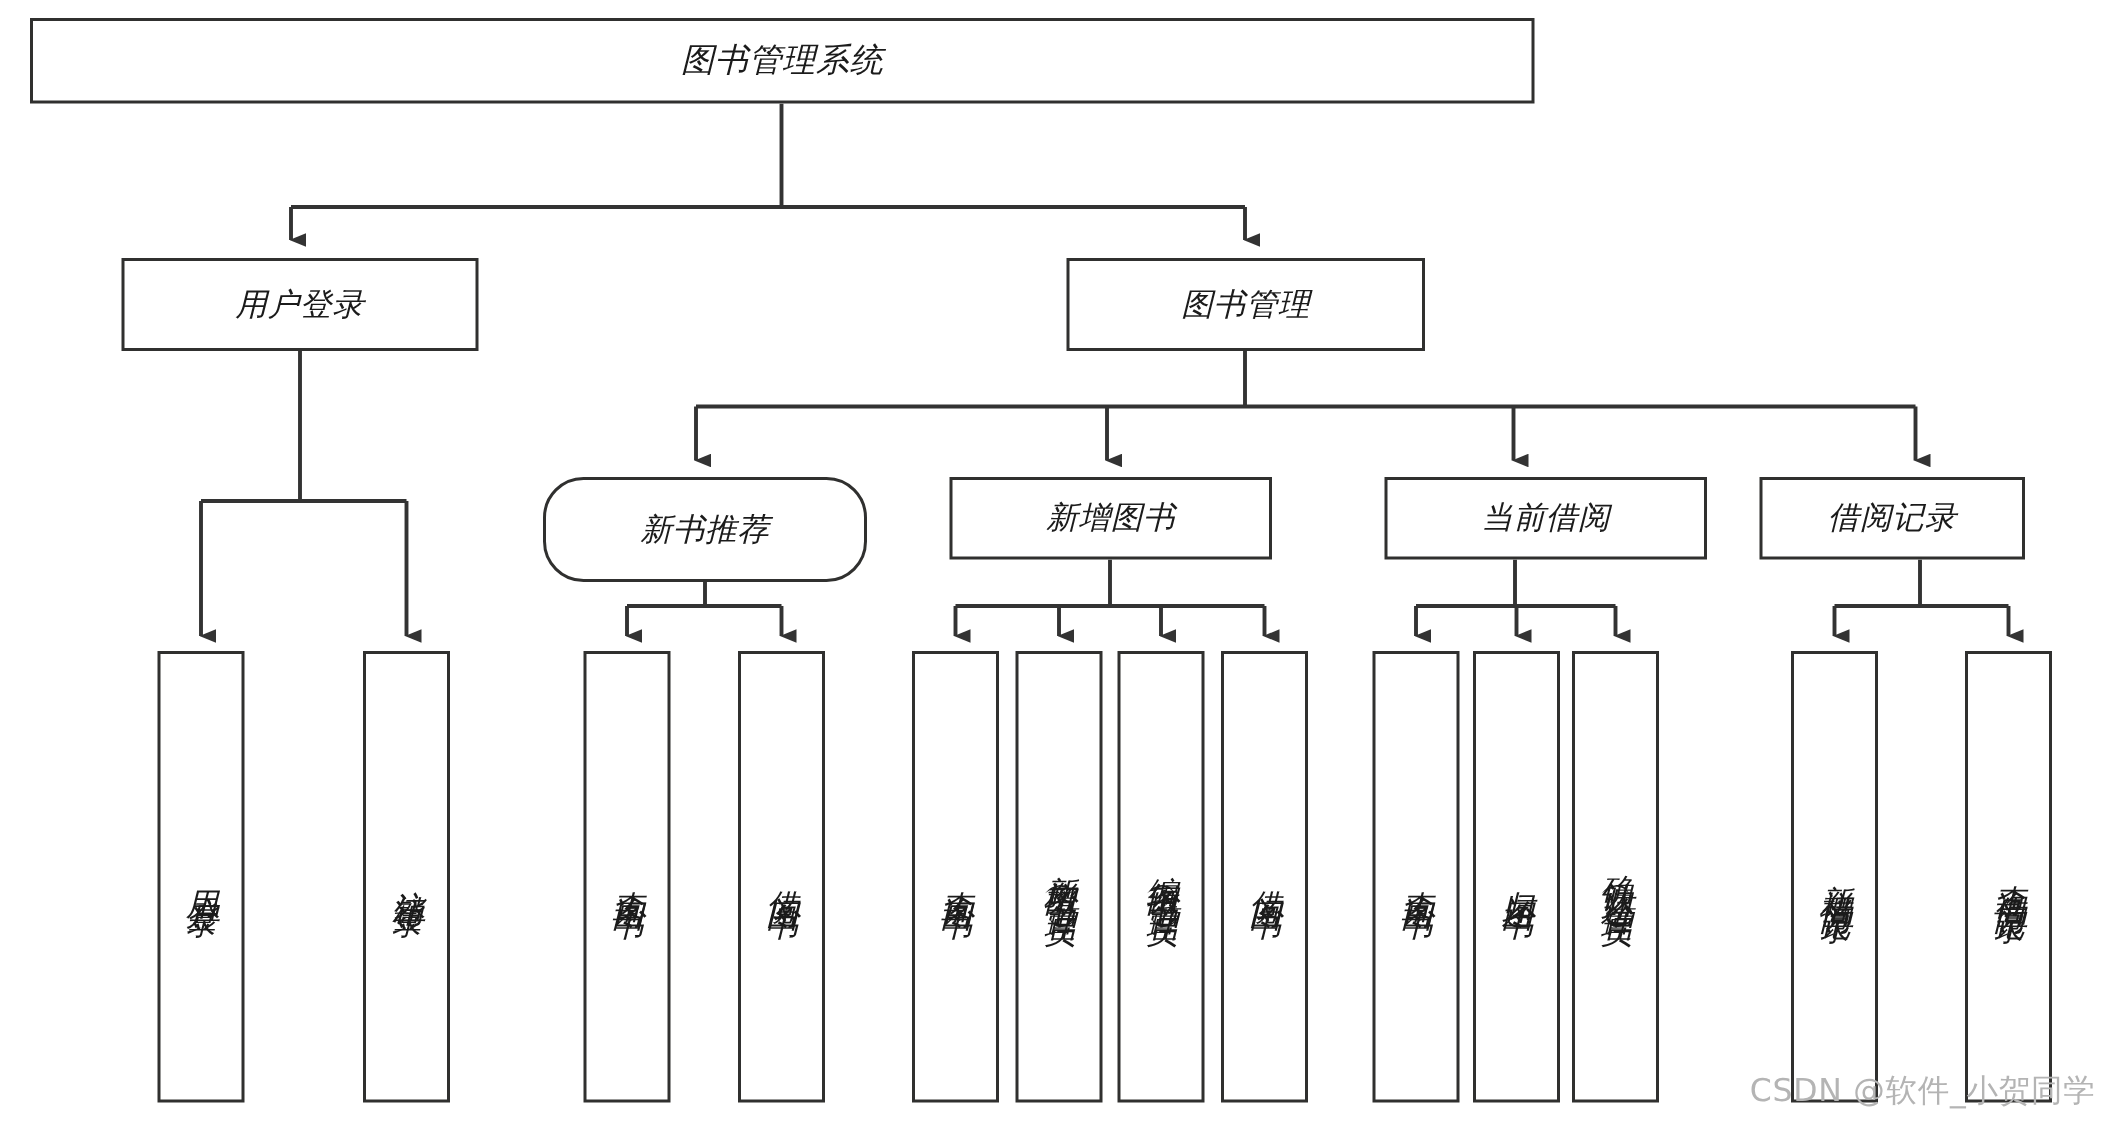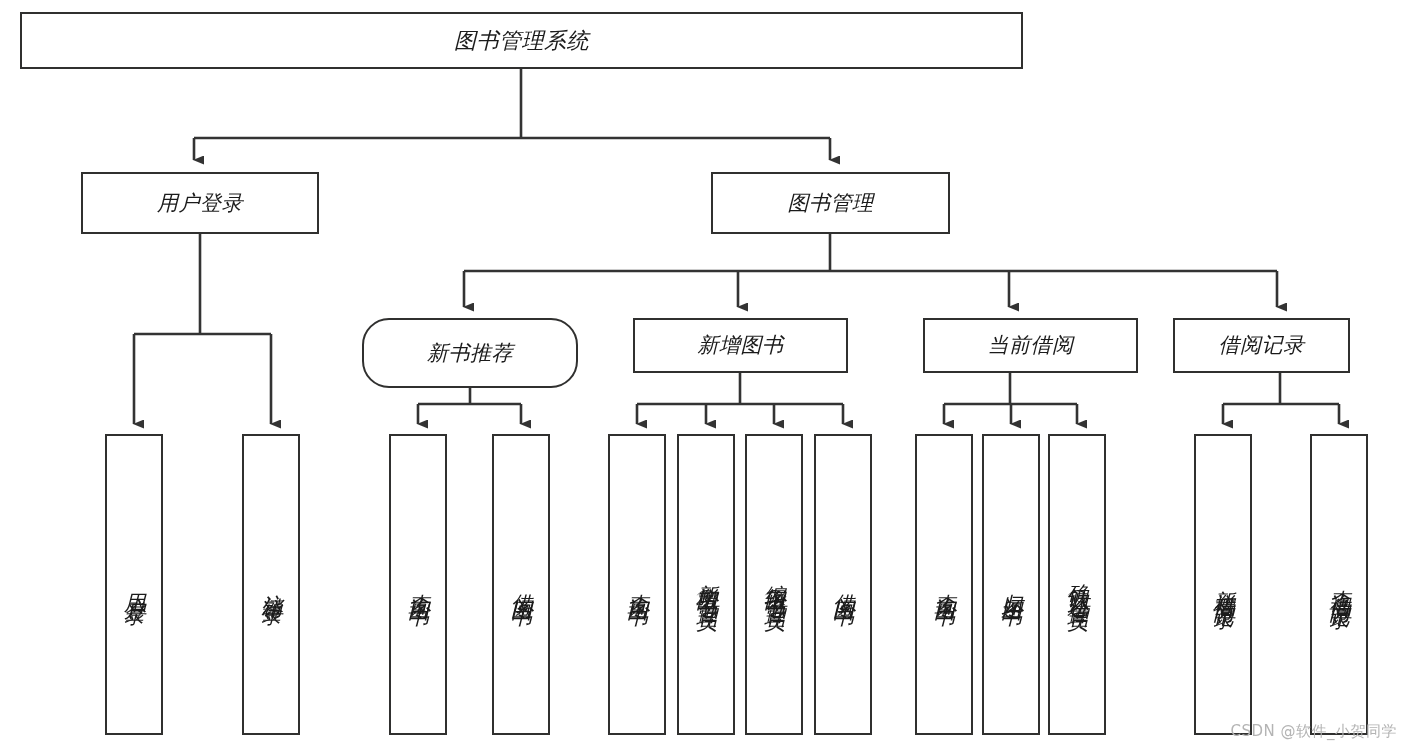--- a/index.html
+++ b/index.html
@@ -53,21 +53,21 @@
     line-height: 1;
     font-size: 21px;
   }
   .node.root .label { font-size: 22px; }
   .node.level2 .label { font-size: 21px; }
   .node.level3 .label { font-size: 21px; }
   .watermark {
     position: absolute;
     right: 8px;
     bottom: 6px;
-    font-size: 15px;
+    font-size: 21px;
     color: #b4b4b4;
     letter-spacing: 0.5px;
     white-space: nowrap;
     z-index: 5;
   }
 </style>
 </head>
 <body>
 
 <div id="diagram-root">

